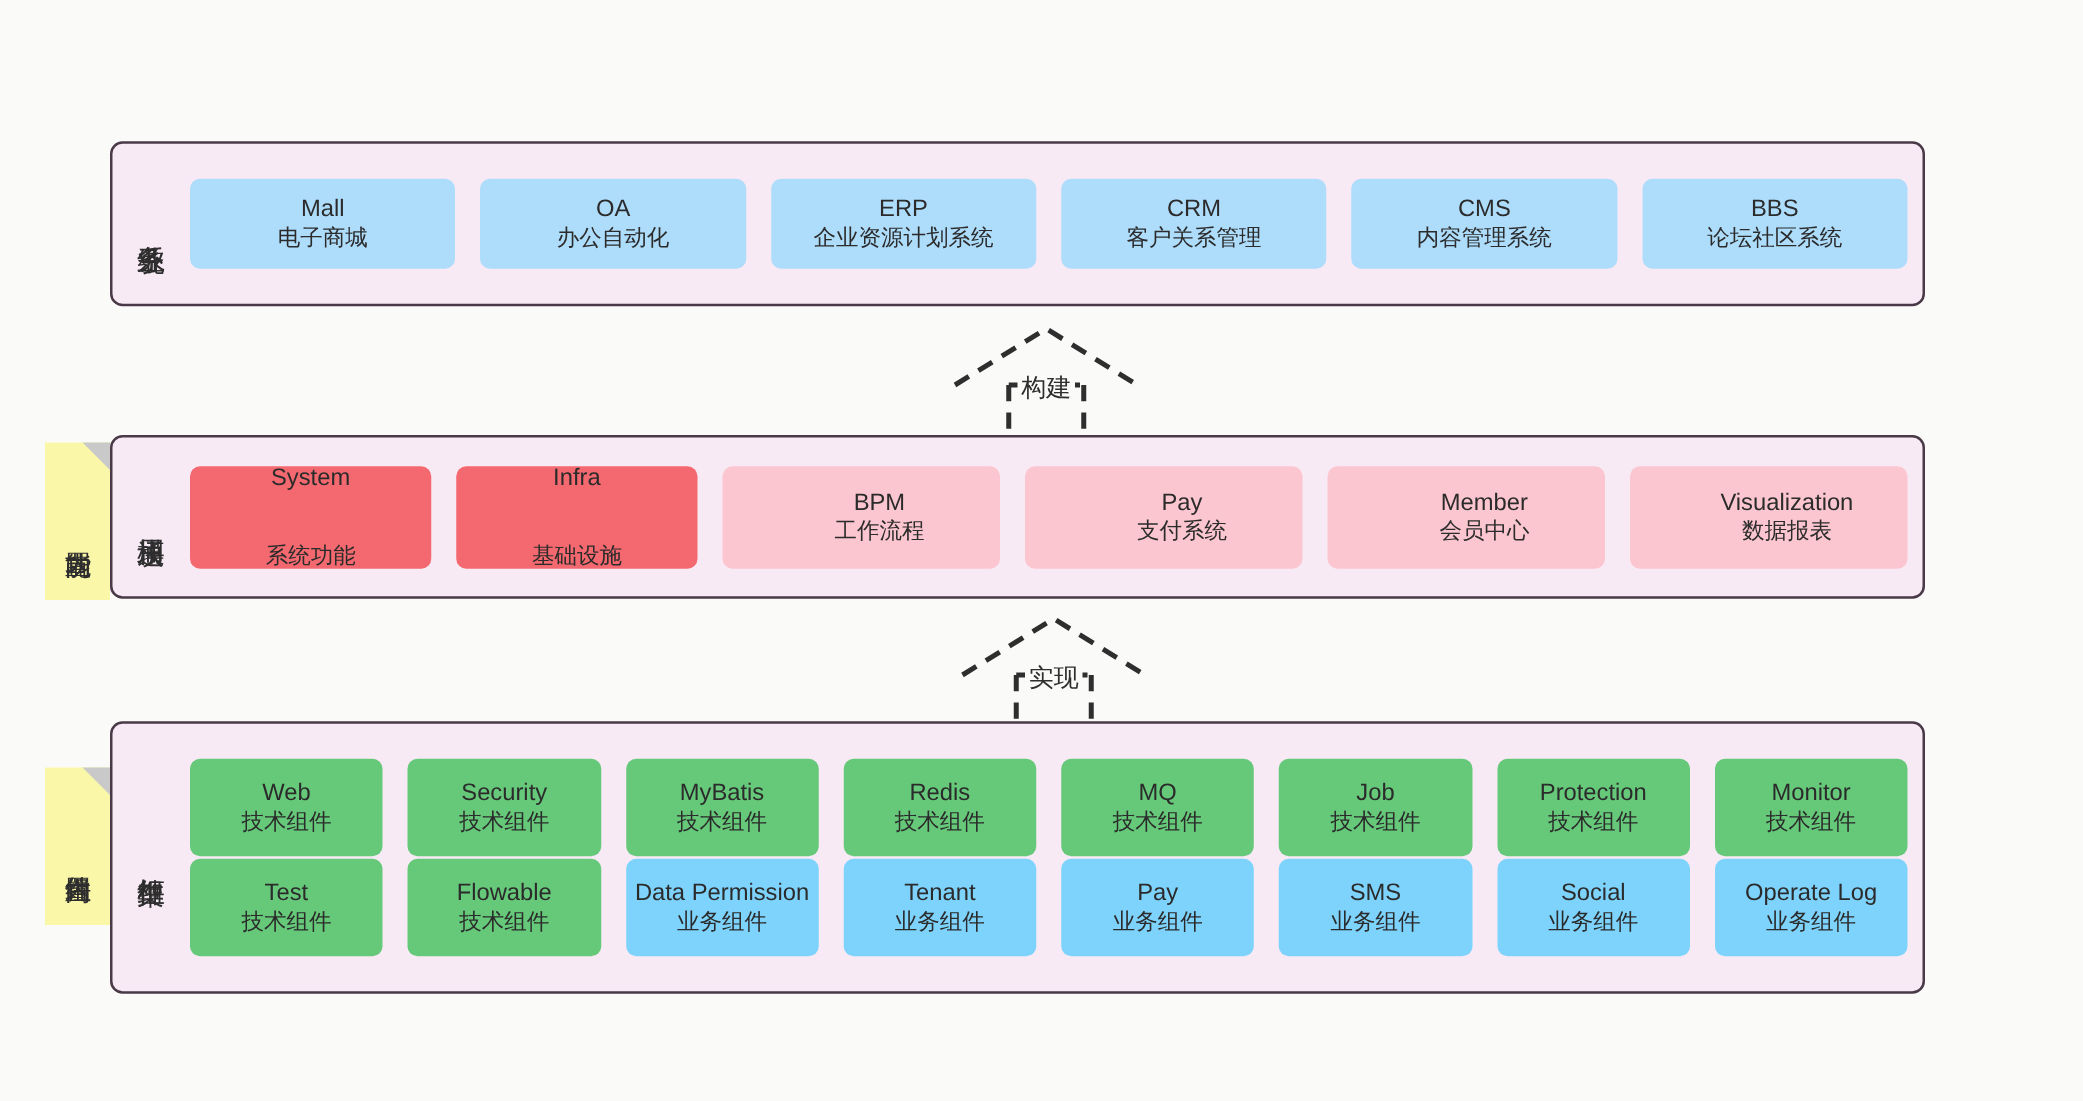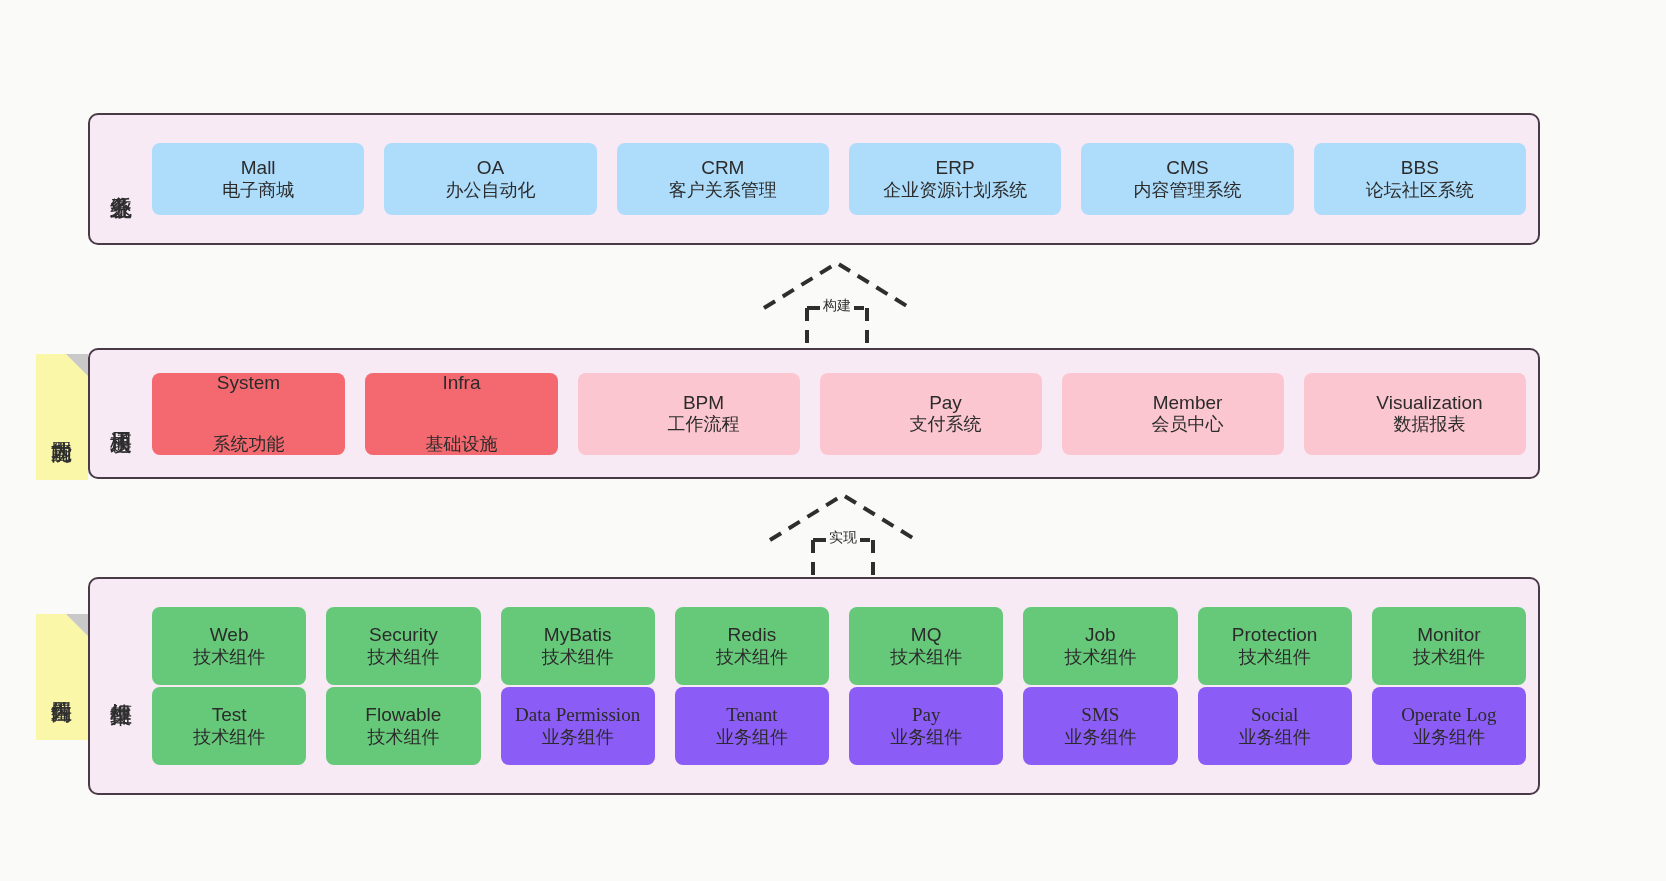--- a/index.html
+++ b/index.html
@@ -88,21 +88,21 @@
   }
   .card .t2 {
     font-size: 18px;
     color: #2B2B2B;
   }
 
   .c-blue   { background: #AEDCFB; }
   .c-red    { background: #F4696F; gap: 40px; }
   .c-pink   { background: #FBC6CF; padding-left: 33px; }
   .c-green  { background: #66C97A; }
-  .c-lgreen { background: #8b5cf6; font-family: Liberation Serif, serif; }
+  .c-lgreen { background: #7dd3fc; }
 
   
   #layer-business { left: 88px;  top: 113px; width: 1452px; height: 132px; }
   #layer-modules  { left: 88px;  top: 348px; width: 1452px; height: 131px; }
   #layer-framework{ left: 88px;  top: 577px; width: 1452px; height: 218px; }
 
   #layer-business  .card { height: 72px; }
   #layer-modules   .card { height: 82px; }
   #layer-framework .card { height: 78px; align-items: center; }
 
@@ -148,21 +148,21 @@
     position: absolute;
     left: 0;
     top: 0;
     overflow: visible;
   }
   .arrow-label {
     position: absolute;
     left: 50%;
     transform: translateX(-50%);
     top: 38px;
-    font-size: 14px;
+    font-size: 20px;
     color: #2E2E2E;
     background: #FAFAF8;
     padding: 1px 3px;
     white-space: nowrap;
   }
   #arrow-build   { left: 762px; top: 258px; }
   #arrow-realize { left: 768px; top: 490px; }
 </style>
 </head>
 <body>
@@ -175,26 +175,26 @@
       <div class="row">
         <div class="card c-blue">
           <span class="t1">Mall</span>
           <span class="t2">电子商城</span>
         </div>
         <div class="card c-blue">
           <span class="t1">OA</span>
           <span class="t2">办公自动化</span>
         </div>
         <div class="card c-blue">
+          <span class="t1">ERP</span>
+          <span class="t2">企业资源计划系统</span>
+        </div>
+        <div class="card c-blue">
           <span class="t1">CRM</span>
           <span class="t2">客户关系管理</span>
-        </div>
-        <div class="card c-blue">
-          <span class="t1">ERP</span>
-          <span class="t2">企业资源计划系统</span>
         </div>
         <div class="card c-blue">
           <span class="t1">CMS</span>
           <span class="t2">内容管理系统</span>
         </div>
         <div class="card c-blue">
           <span class="t1">BBS</span>
           <span class="t2">论坛社区系统</span>
         </div>
       </div>

